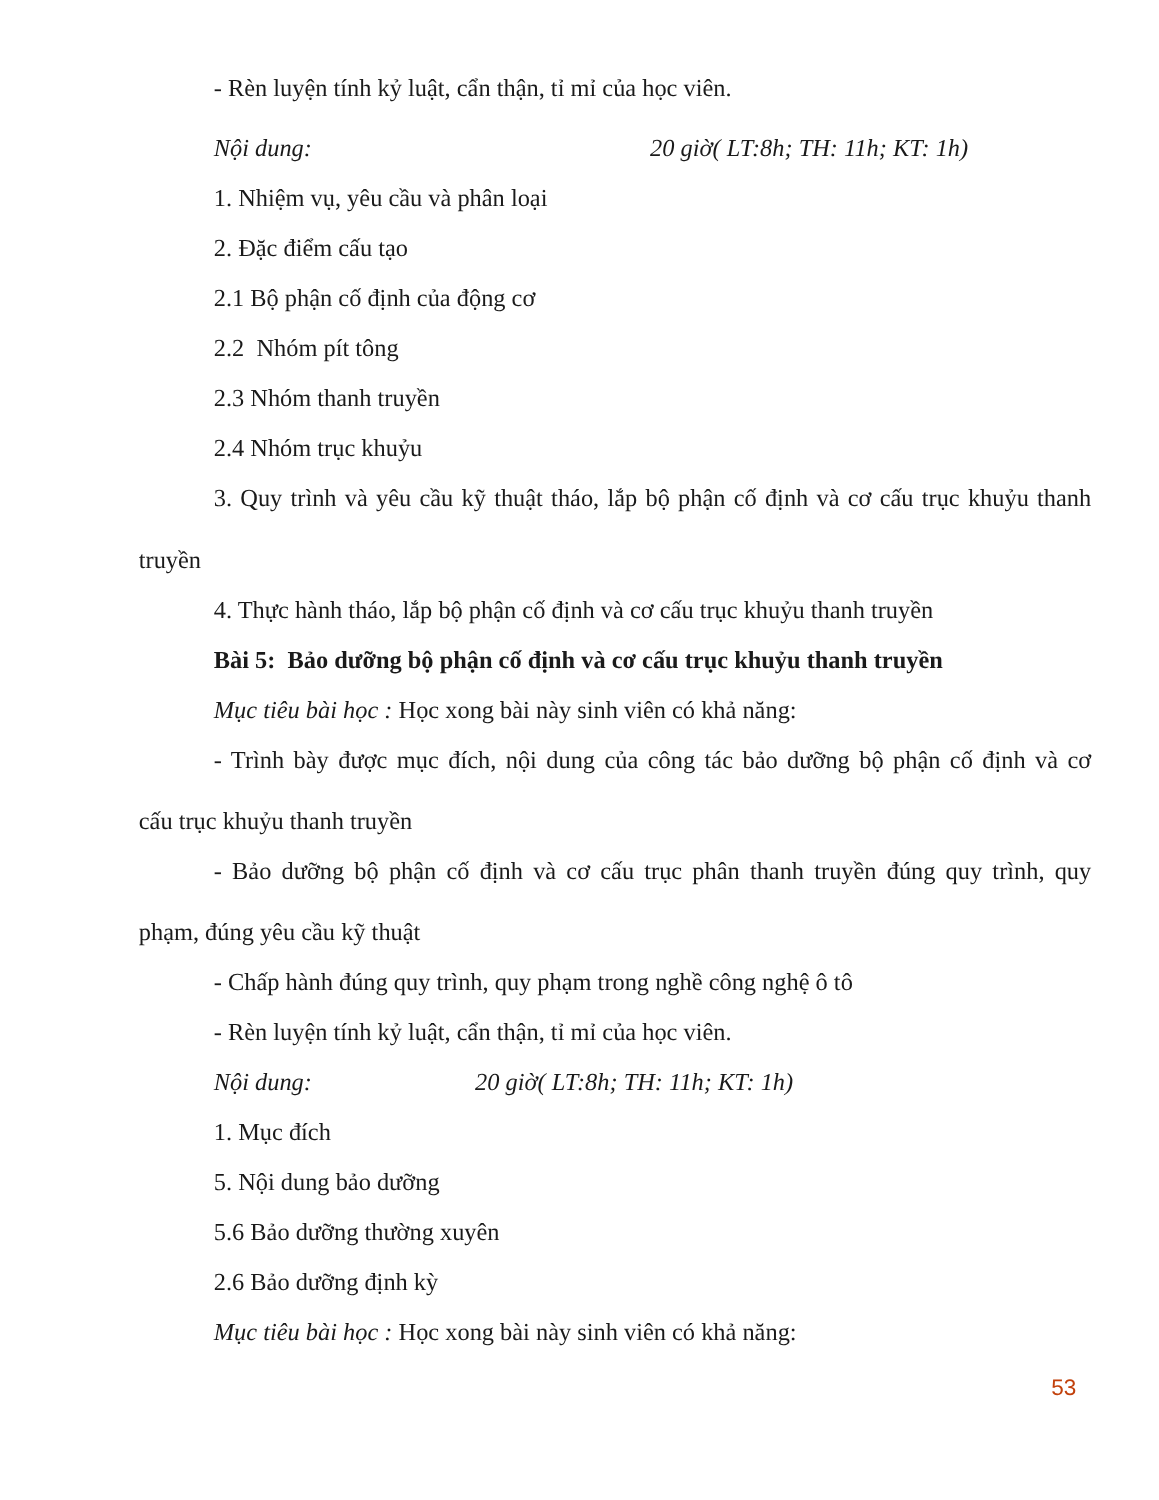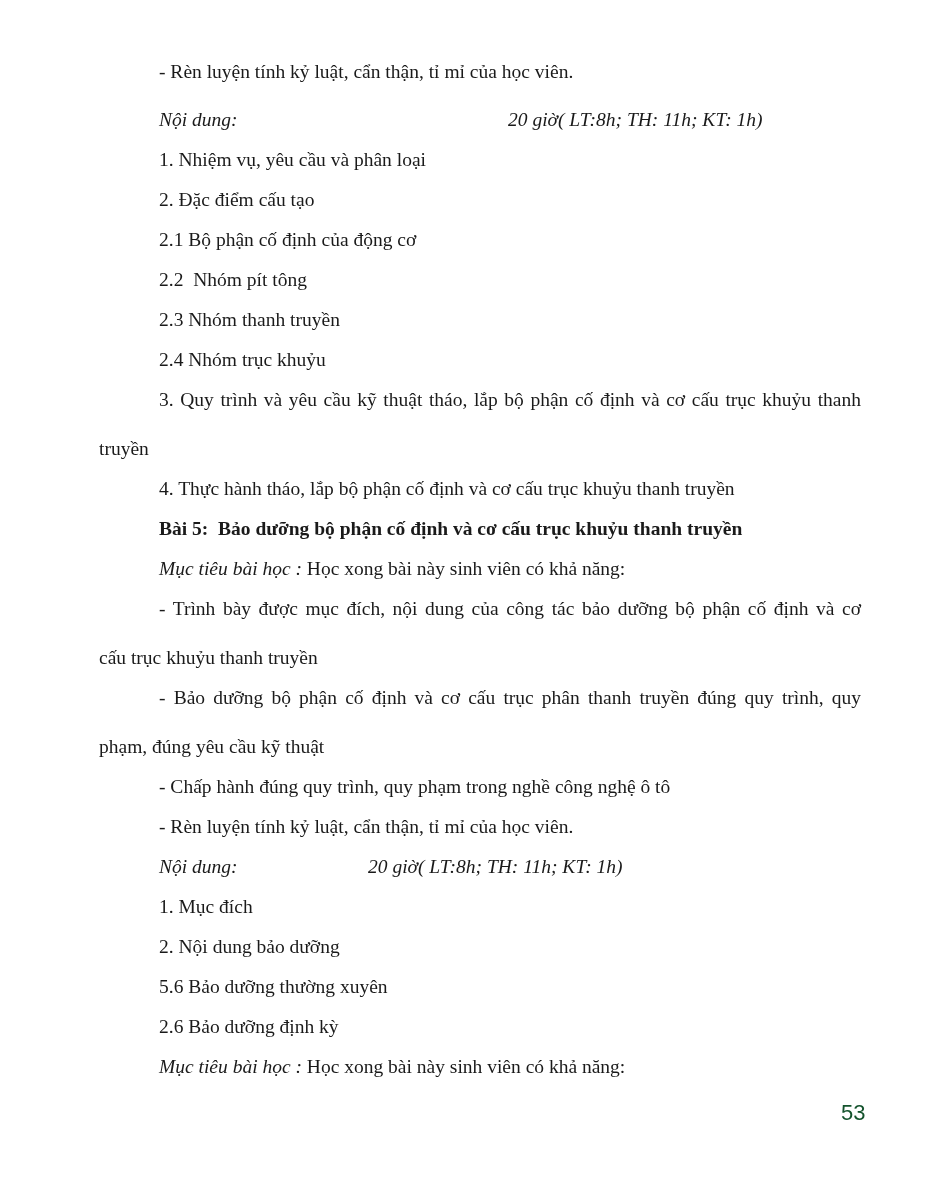--- a/index.html
+++ b/index.html
@@ -11,21 +11,21 @@
     position: relative;
     width: 927px;
     height: 1200px;
     background: #ffffff;
     overflow: hidden;
     font-family: "Liberation Serif", "DejaVu Serif", serif;
     color: #1a1a1a;
   }
   .content {
     position: absolute;
-    left: 99px;
+    left: 111px;
     top: 55px;
     width: 762px;
   }
   .line {
     position: relative;
     height: 33px;
     line-height: 33px;
     font-size: 19.5px;
     margin-top: 7px;
     white-space: pre;
@@ -47,22 +47,22 @@
     font-style: italic;
     text-indent: 0;
   }
   .t1 { left: 409px; }
   .t2 { left: 269px; }
   .page-number {
     position: absolute;
     left: 841px;
     top: 1100px;
     font-family: "Liberation Sans", "DejaVu Sans", sans-serif;
-    font-size: 22px;
-    color: #14532d;
+    font-size: 18px;
+    color: #c2410c;
   }
 </style>
 </head>
 <body>
 
 <div class="page">
   <div class="content">
 
     <div class="line indent">- Rèn luyện tính kỷ luật, cẩn thận, tỉ mỉ của học viên.</div>
 
@@ -89,21 +89,21 @@
 
     <div class="line indent j">- Bảo dưỡng bộ phận cố định và cơ cấu trục phân thanh truyền đúng quy trình, quy</div>
     <div class="line cont">phạm, đúng yêu cầu kỹ thuật</div>
 
     <div class="line indent">- Chấp hành đúng quy trình, quy phạm trong nghề công nghệ ô tô</div>
     <div class="line indent">- Rèn luyện tính kỷ luật, cẩn thận, tỉ mỉ của học viên.</div>
 
     <div class="line indent italic"><span>Nội dung:</span><span class="time t2">20 giờ( LT:8h; TH: 11h; KT: 1h)</span></div>
 
     <div class="line indent">1. Mục đích</div>
-    <div class="line indent">2. Nội dung bảo dưỡng</div>
+    <div class="line indent">5. Nội dung bảo dưỡng</div>
     <div class="line indent">5.6 Bảo dưỡng thường xuyên</div>
     <div class="line indent">2.6 Bảo dưỡng định kỳ</div>
 
 
     <div class="line indent"><span class="italic">Mục tiêu bài học : </span><span>Học xong bài này sinh viên có khả năng:</span></div>
 
   </div>
 
   <div class="page-number">53</div>
 </div>

